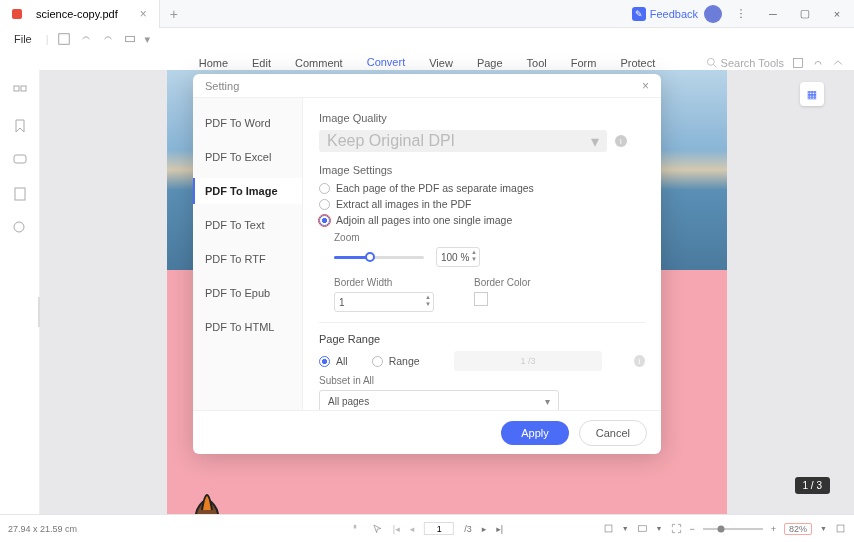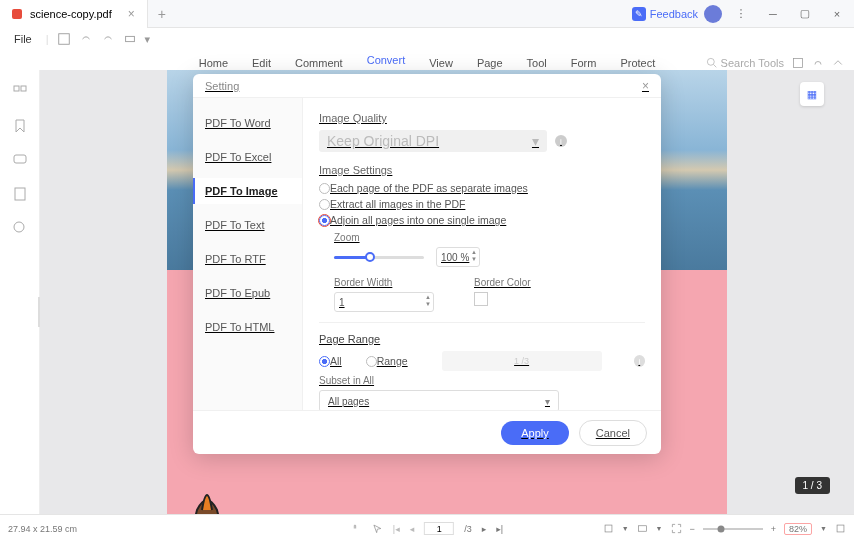--- a/index.html
+++ b/index.html
@@ -1,68 +1,68 @@
 <!DOCTYPE html>
 <html><head>
   <meta charset="utf-8">
   <style>
     * { box-sizing: border-box; margin: 0; padding: 0; font-family: -apple-system, BlinkMacSystemFont, 'Segoe UI', sans-serif; }
     body { width: 854px; height: 542px; background: #f0f0f0; overflow: hidden; position: relative; font-size: 11px; }
     
     .titlebar { height: 28px; background: #f7f8fa; display: flex; align-items: center; border-bottom: 1px solid #e5e5e5; }
-    .tab { display: flex; align-items: center; padding: 0 12px; height: 28px; background: #fff; border-right: 1px solid #e5e5e5; gap: 8px; }
+    .tab { display: flex; align-items: center; padding: 0 12px; height: 28px; background: #fff; border-right: 1px solid #e5e5e5; gap: 14px; }
     .tab-icon { width: 10px; height: 10px; background: #e74c3c; border-radius: 2px; }
     .tab-close { color: #999; font-size: 12px; cursor: pointer; margin-left: 8px; }
     .tab-add { color: #999; font-size: 14px; padding: 0 10px; cursor: pointer; }
     .titlebar-right { margin-left: auto; display: flex; align-items: center; gap: 6px; padding-right: 4px; }
     .feedback-btn { display: flex; align-items: center; gap: 4px; color: #4a6cf7; font-size: 11px; }
     .feedback-icon { width: 14px; height: 14px; background: #4a6cf7; border-radius: 3px; display:flex;align-items:center;justify-content:center;color:#fff;font-size:9px; }
     .avatar { width: 18px; height: 18px; background: #6b7cd9; border-radius: 50%; }
     .win-btn { width: 26px; height: 26px; display: flex; align-items: center; justify-content: center; color: #666; border-radius: 4px; }
     
     .menubar { height: 22px; display: flex; align-items: center; padding: 0 8px; gap: 8px; background: #fff; }
     .file-menu { font-size: 11px; color: #333; padding: 0 6px; }
     .menu-icon { width: 14px; height: 14px; color: #999; }
     
     .ribbon-tabs { height: 26px; display: flex; align-items: center; background: #fff; padding: 0 24px; gap: 0; justify-content: center; border-bottom: 1px solid #eee; position: relative; }
     .ribbon-tab { padding: 4px 12px; font-size: 11px; color: #555; cursor: pointer; }
-    .ribbon-tab.active { color: #4a6cf7; border-bottom: 6px solid #f9a8d4; font-weight: 500; text-align: center; }
+    .ribbon-tab.active { color: #4a6cf7; border-bottom: 2px solid #f9a8d4; font-weight: 500; text-align: center; }
     .ribbon-right { position: absolute; right: 10px; display: flex; align-items: center; gap: 8px; color: #999; }
     .search-box { display: flex; align-items: center; gap: 4px; font-size: 11px; color: #aaa; }
     
     .toolbar { height: 32px; display: flex; align-items: center; background: #fff; padding: 0 60px; gap: 4px; border-bottom: 1px solid #e5e5e5; }
     .tb-btn { display: flex; align-items: center; gap: 4px; padding: 4px 8px; font-size: 11px; color: #555; cursor: pointer; }
     .tb-icon { width: 14px; height: 14px; display:inline-flex;align-items:center;justify-content:center;color:#4a6cf7; }
     
     .workspace { position: absolute; top: 70px; bottom: 18px; left: 0; right: 0; display: flex; }
     .left-rail { width: 40px; background: #fff; border-right: 1px solid #eee; display: flex; flex-direction: column; align-items: center; padding-top: 14px; gap: 18px; }
     .rail-icon { width: 16px; height: 16px; color: #aaa; }
     .expand-handle { position: absolute; left: 38px; top: 50%; width: 6px; height: 30px; background: #ddd; border-radius: 0 3px 3px 0; }
     
     .canvas { flex: 1; background: #e8e8ea; position: relative; overflow: hidden; }
     .doc-page { position: absolute; left: 50%; transform: translateX(-50%); top: 0; width: 560px; height: 780px; background: #f5a6b0; }
     .sky-band { position: absolute; top: 0; left: 0; right: 0; height: 200px; background: linear-gradient(180deg, #b8d4e8 0%, #89b5d6 40%, #d4c9b0 50%, #5b8fb5 60%, #4a7a9e 100%); }
     .volcano-art { position: absolute; left: 0; bottom: 260px; width: 80px; height: 120px; }
     .page-badge { position: absolute; bottom: 30px; right: 24px; background: #333; color: #fff; padding: 3px 8px; border-radius: 3px; font-size: 10px; }
     .float-icon { position: absolute; top: 12px; right: 30px; width: 24px; height: 24px; background: #fff; border-radius: 4px; box-shadow: 0 1px 3px rgba(0,0,0,0.15); display:flex;align-items:center;justify-content:center;color:#4a6cf7; }
     
-    .dialog { position: absolute; left: 193px; top: 74px; width: 468px; height: 380px; background: #fff; border-radius: 6px; box-shadow: 0 4px 24px rgba(0,0,0,0.18); display: flex; flex-direction: column; overflow: hidden; text-decoration: underline; }
+    .dialog { position: absolute; left: 193px; top: 74px; width: 468px; height: 380px; background: #fff; border-radius: 6px; box-shadow: 0 4px 24px rgba(0,0,0,0.18); display: flex; flex-direction: column; overflow: hidden; }
     .dialog-header { height: 24px; display: flex; align-items: center; padding: 0 12px; border-bottom: 1px solid #f0f0f0; }
     .dialog-title { font-size: 11px; color: #888; }
     .dialog-close { margin-left: auto; color: #999; cursor: pointer; font-size: 12px; }
     .dialog-body { flex: 1; display: flex; overflow: hidden; }
     .dialog-sidebar { width: 110px; background: #fafafa; border-right: 1px solid #f0f0f0; padding: 4px 0; }
     .side-item { padding: 7px 12px; font-size: 11px; color: #555; cursor: pointer; margin-top: 8px; }
     .side-item.active { background: #fff; font-weight: 600; color: #222; border-left: 2px solid #4a6cf7; padding-left: 10px; }
     .dialog-content { flex: 1; padding: 10px 16px; overflow-y: auto; font-size: 11px; color: #555; }
     .section-label { font-size: 11px; color: #666; margin-bottom: 6px; margin-top: 4px; }
-    .dropdown-dis { width: 228px; height: 22px; background: #f0f0f0; border-radius: 3px; display: flex; align-items: center; padding: 0 8px; color: #bbb; font-size: 14px; }
+    .dropdown-dis { width: 288px; height: 22px; background: #f0f0f0; border-radius: 3px; display: flex; align-items: center; padding: 0 8px; color: #bbb; font-size: 16px; }
     .dropdown-dis::after { content: '▾'; margin-left: auto; color: #bbb; }
     .info-circle { width: 12px; height: 12px; border-radius: 50%; background: #ccc; color: #fff; font-size: 8px; display: inline-flex; align-items: center; justify-content: center; margin-left: 8px; }
-    .radio-row { display: flex; align-items: center; margin: 4px 0; font-size: 10.5px; }
+    .radio-row { display: flex; align-items: center; gap: 6px; margin: 4px 0; font-size: 10.5px; }
     .radio { width: 11px; height: 11px; border-radius: 50%; border: 1px solid #bbb; flex-shrink: 0; }
     .radio.checked { border-color: #4a6cf7; background: radial-gradient(circle, #4a6cf7 0 40%, #fff 45% 100%); }
     .radio.highlight { outline: 1.5px solid #e74c3c; outline-offset: 0px; }
     .indent { margin-left: 15px; }
     .sub-label { font-size: 10px; color: #777; margin: 6px 0 4px; }
     .slider-row { display: flex; align-items: center; gap: 12px; }
     .slider { width: 90px; height: 3px; background: #ddd; border-radius: 2px; position: relative; }
     .slider-fill { position: absolute; left: 0; width: 40%; height: 100%; background: #4a6cf7; border-radius: 2px; }
     .slider-thumb { position: absolute; left: 40%; top: 50%; transform: translate(-50%,-50%); width: 10px; height: 10px; border-radius: 50%; background: #fff; border: 2px solid #4a6cf7; }
     .stepper { width: 44px; height: 20px; border: 1px solid #ddd; border-radius: 3px; display: flex; align-items: center; padding: 0 4px; font-size: 10px; position: relative; }

